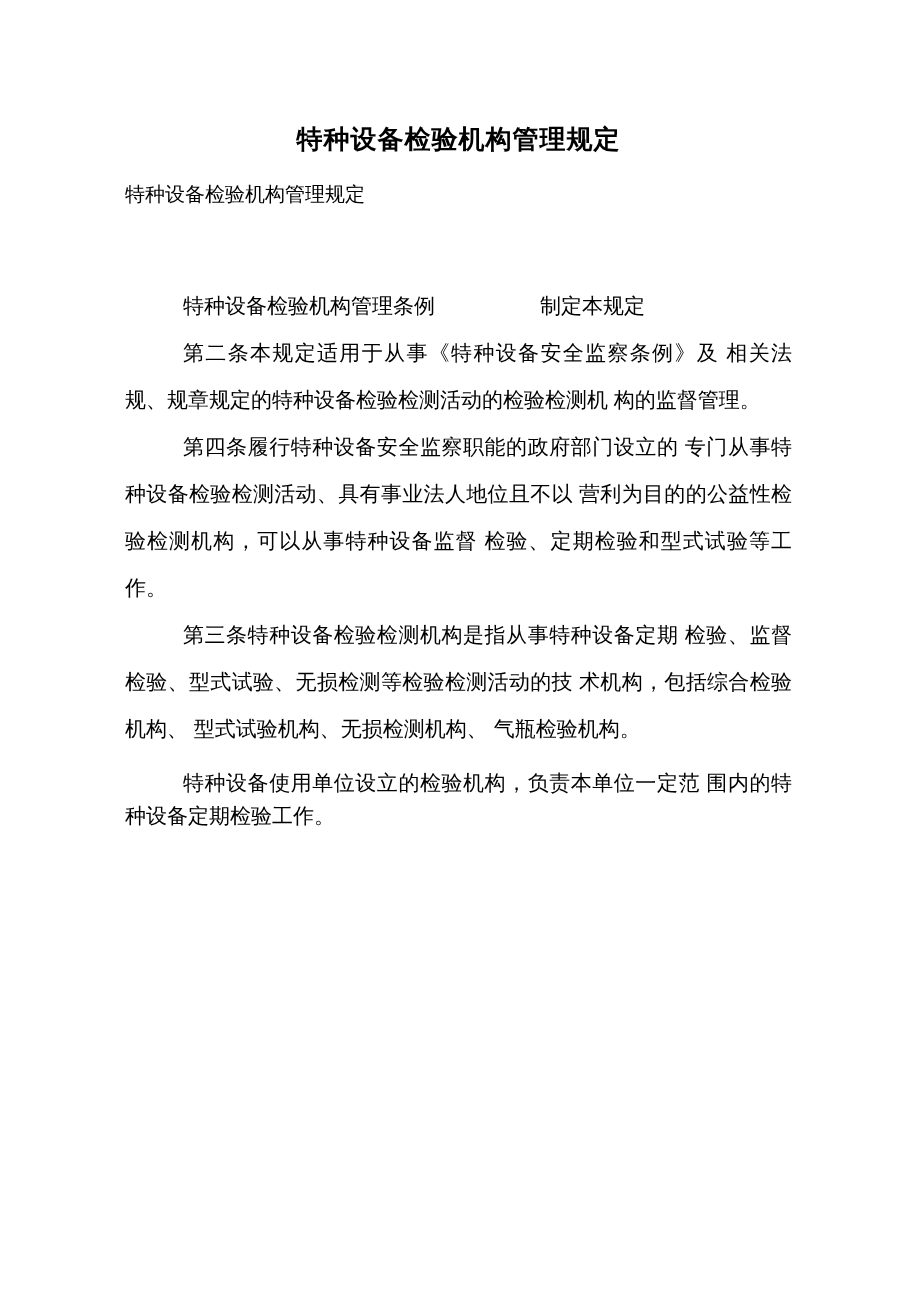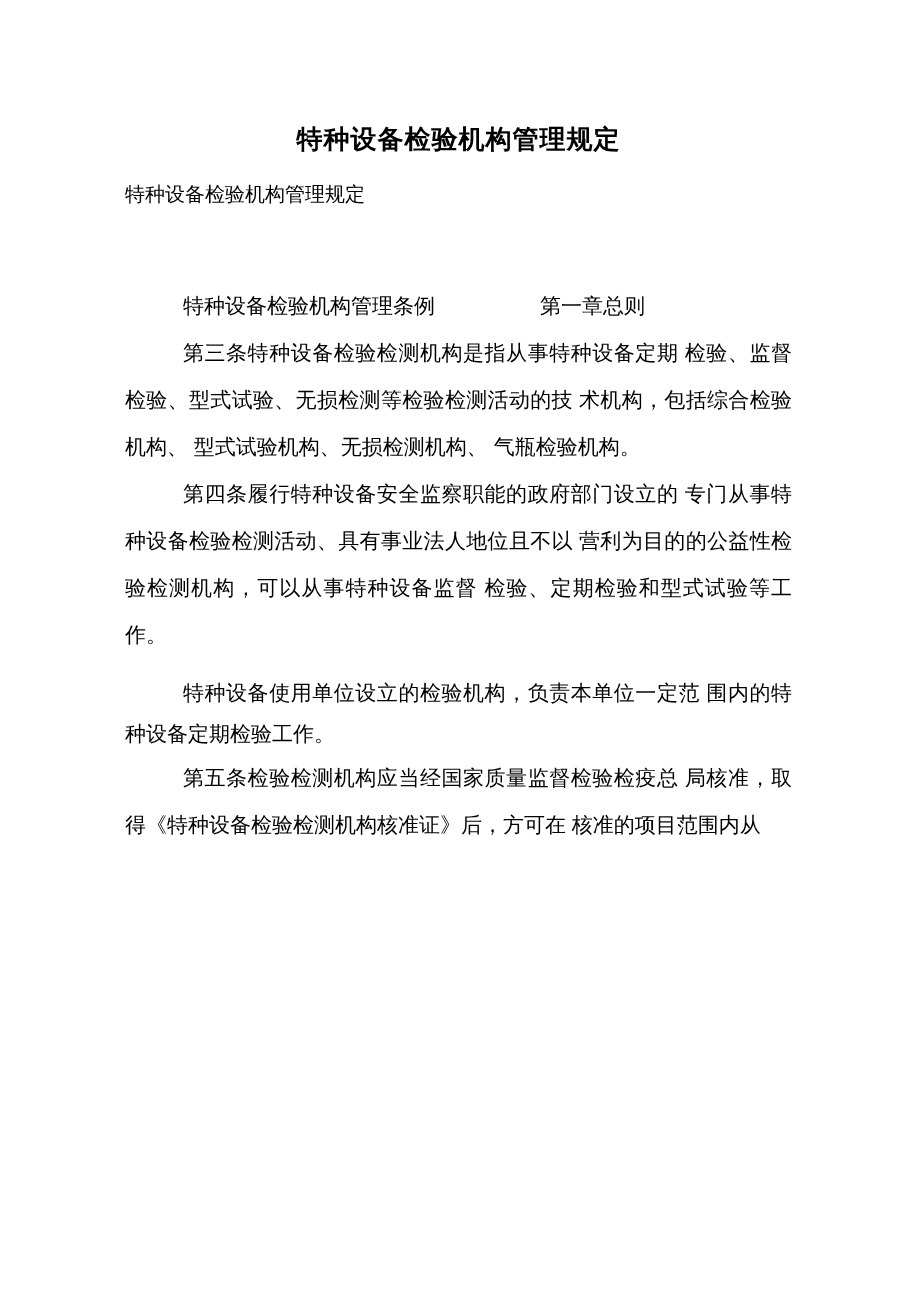--- a/index.html
+++ b/index.html
@@ -34,43 +34,44 @@
   }
   .body-text p {
     margin: 0;
     font-size: 21px;
     line-height: 47px;
     text-indent: 58px;
     text-align: justify;
     word-break: break-all;
   }
   .body-text p.tight {
-    line-height: 41px;
+    line-height: 33px;
     margin-top: 14px;
+    margin-bottom: 14px;
   }
 </style>
 </head>
 <body>
 
 <div class="page">
 
   <h1 class="doc-title">特种设备检验机构管理规定</h1>
 
   <p class="doc-subtitle">特种设备检验机构管理规定</p>
 
   <div class="body-text">
 
-    <p>特种设备检验机构管理条例　　　　　第一章总则</p>
+    <p>特种设备检验机构管理条例　　　　　制定本规定</p>
 
 
+    <p>第二条本规定适用于从事《特种设备安全监察条例》及 相关法规、规章规定的特种设备检验检测活动的检验检测机 构的监督管理。</p>
+
+    <p>第四条履行特种设备安全监察职能的政府部门设立的 专门从事特种设备检验检测活动、具有事业法人地位且不以 营利为目的的公益性检验检测机构，可以从事特种设备监督 检验、定期检验和型式试验等工作。</p>
 
     <p>第三条特种设备检验检测机构是指从事特种设备定期 检验、监督检验、型式试验、无损检测等检验检测活动的技 术机构，包括综合检验机构、 型式试验机构、无损检测机构、 气瓶检验机构。</p>
-
-    <p>第四条履行特种设备安全监察职能的政府部门设立的 专门从事特种设备检验检测活动、具有事业法人地位且不以 营利为目的的公益性检验检测机构，可以从事特种设备监督 检验、定期检验和型式试验等工作。</p>
 
 
     <p class="tight">特种设备使用单位设立的检验机构，负责本单位一定范 围内的特种设备定期检验工作。</p>
 
-    <p>第五条检验检测机构应当经国家质量监督检验检疫总 局核准，取得《特种设备检验检测机构核准证》后，方可在 核准的项目范围内从</p>
 
   </div>
 
 </div>
 
 </body></html>

